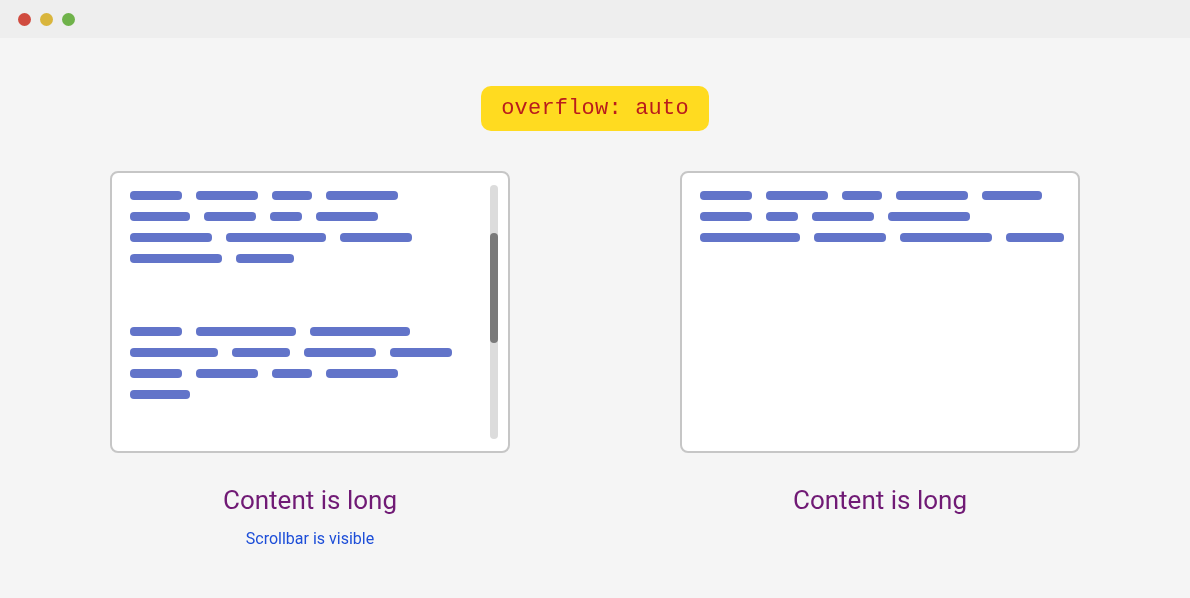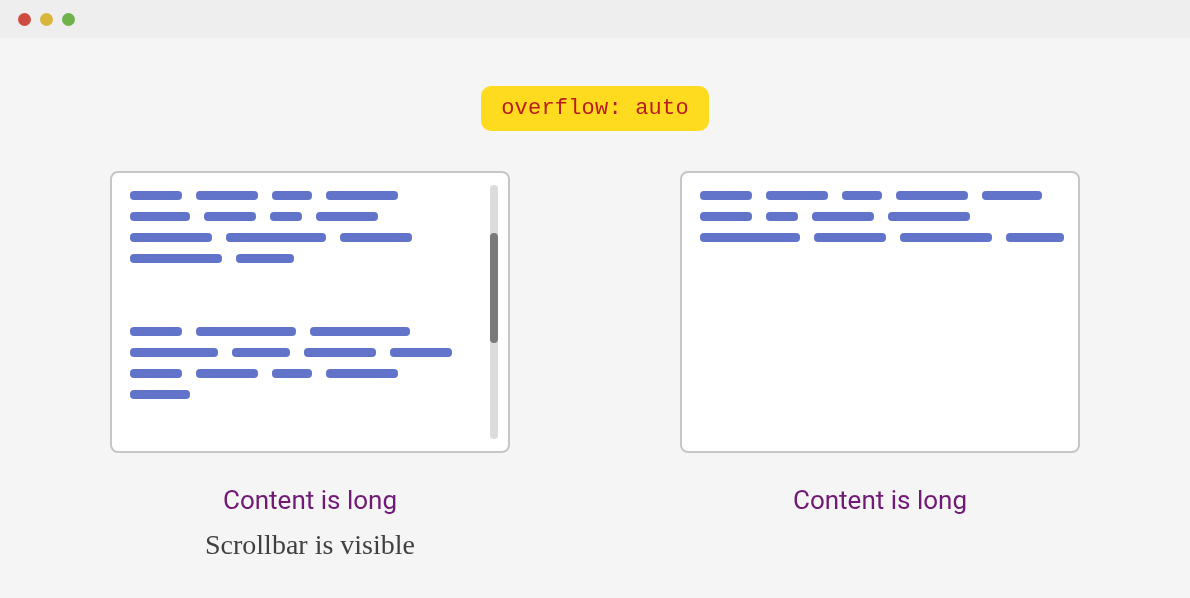--- a/index.html
+++ b/index.html
@@ -100,24 +100,23 @@
       border-radius: 4px;
     }
     .caption-title {
       margin-top: 32px;
       font-size: 26px;
       color: #701a75;
       font-weight: 400;
     }
     .caption-sub {
       margin-top: 14px;
-      font-size: 28px;
-      color: #404040;
+      font-size: 16px;
+      color: #1d4ed8;
       font-weight: 400;
-      font-family: Liberation Serif, serif;
     }
     .caption-sub b { font-weight: 700; }
   </style>
 </head>
 <body>
 
 <div class="titlebar">
   <div class="traffic-dot traffic-red"></div>
   <div class="traffic-dot traffic-yellow"></div>
   <div class="traffic-dot traffic-green"></div>

